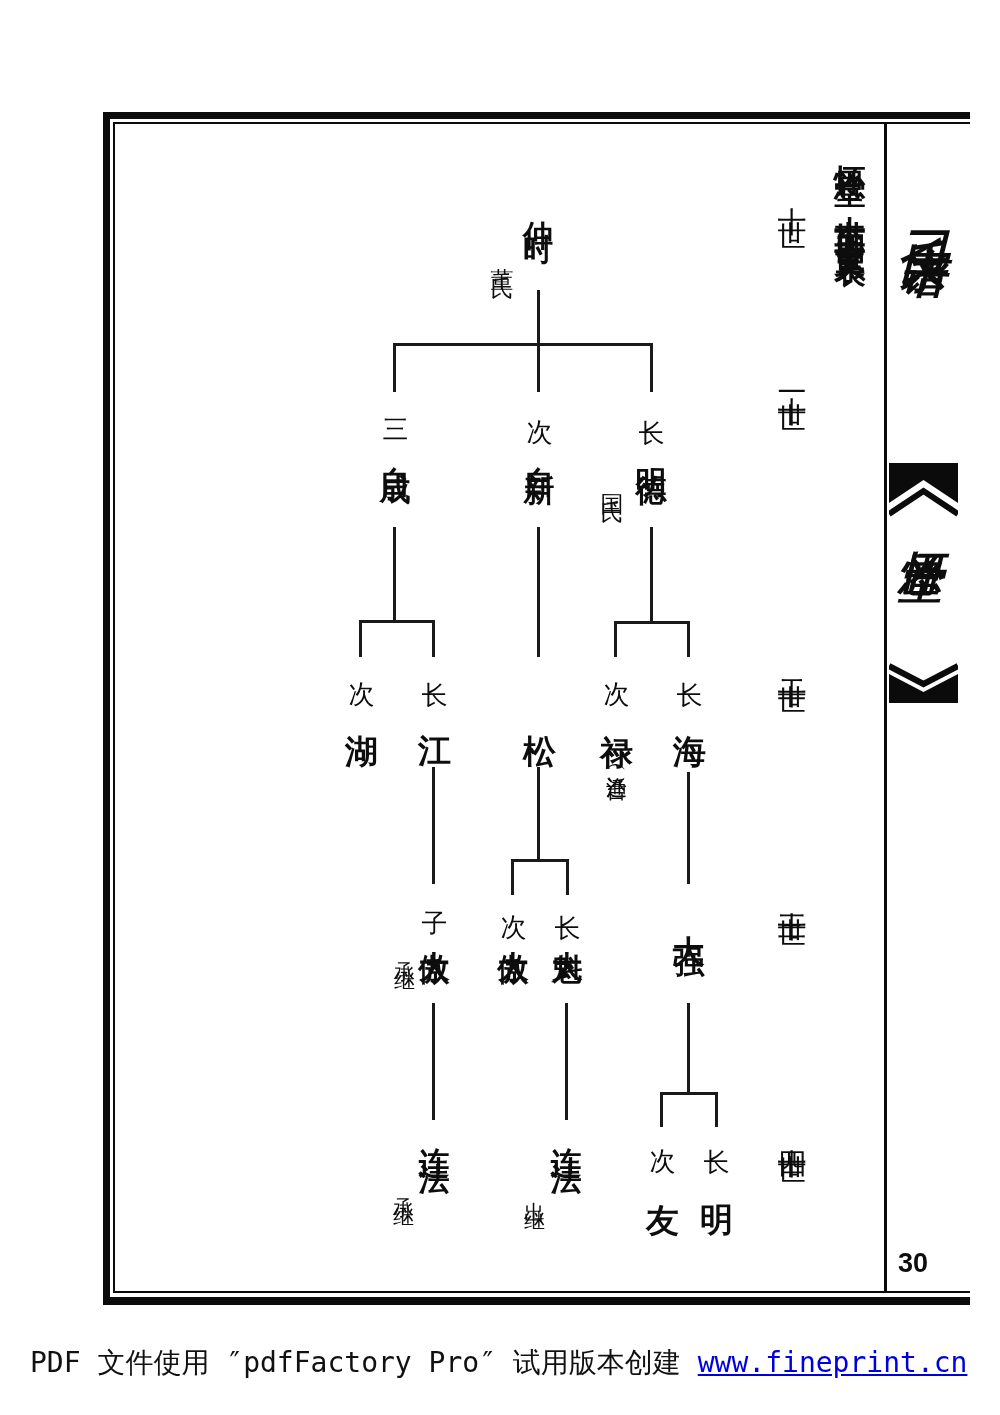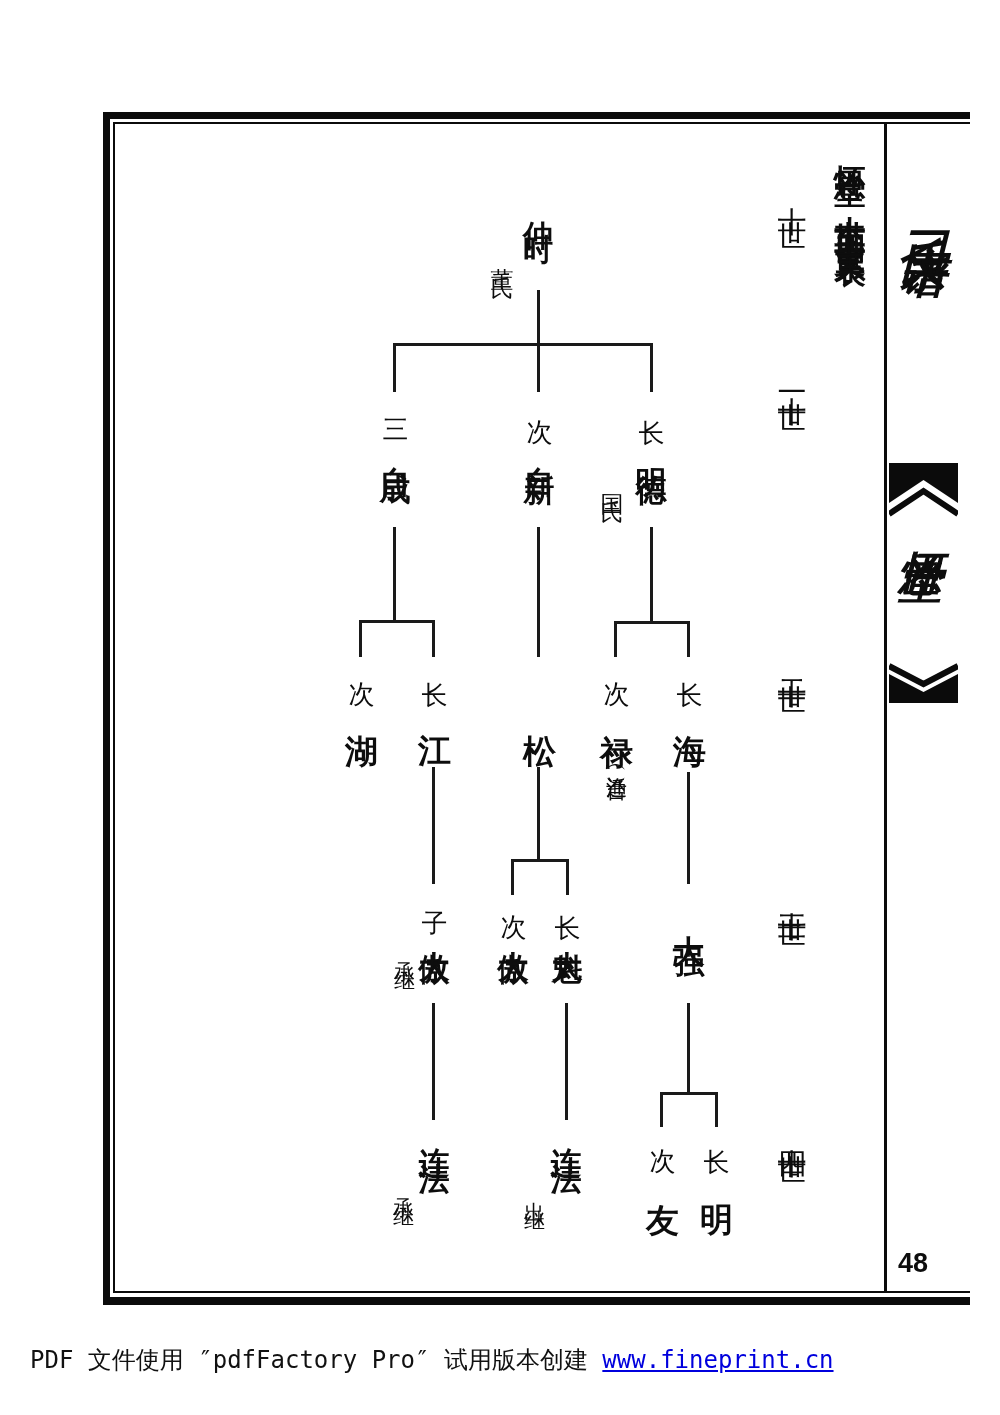--- a/index.html
+++ b/index.html
@@ -34,21 +34,21 @@
   .gen-marker{font-size:29px;letter-spacing:3px;font-weight:400;}
   .chart-title{font-size:31px;font-weight:700;letter-spacing:5px;}
   .book-title{font-size:46px;font-weight:700;letter-spacing:6px;font-style:italic;}
   .hall-text{font-size:43px;font-weight:700;letter-spacing:4px;font-style:italic;}
   .page-number{
     position:absolute;left:898px;top:1248px;font-family:"Liberation Sans","DejaVu Sans",sans-serif;
     font-size:27px;font-weight:700;color:#0d0d0d;
   }
   .watermark{
     position:absolute;left:30px;top:1344px;font-family:"DejaVu Sans Mono","Liberation Mono",monospace;
-    font-size:24px;color:#111;white-space:nowrap;
+    font-size:28px;color:#111;white-space:nowrap;
   }
   .watermark a{color:#0000dd;text-decoration:underline;}
   .banner-orn{position:absolute;left:889px;width:69px;}
 </style>
 </head>
 <body>
 
 <div class="page">
 
   <div class="frame-outer"></div>
@@ -140,17 +140,17 @@
     <polyline points="0,51 34.5,28 69,51" fill="none" stroke="#0b0b0b" stroke-width="6"></polyline>
   </svg>
 
   <div class="v center hall-text" style="left:921px;top:516px;">怀恩堂</div>
 
   <svg class="banner-orn" style="top:662px;" width="69" height="41" viewBox="0 0 69 41">
     <polyline points="0,4 34.5,22 69,4" fill="none" stroke="#0b0b0b" stroke-width="6"></polyline>
     <polygon points="0,12 34.5,30 69,12 69,41 0,41" fill="#0b0b0b"></polygon>
   </svg>
 
-  <div class="page-number">48</div>
+  <div class="page-number">30</div>
 
   <div class="watermark"><span>PDF 文件使用 ″pdfFactory Pro″ 试用版本创建 </span><a href="#">www.fineprint.cn</a></div>
 
 </div>
 
 </body></html>

